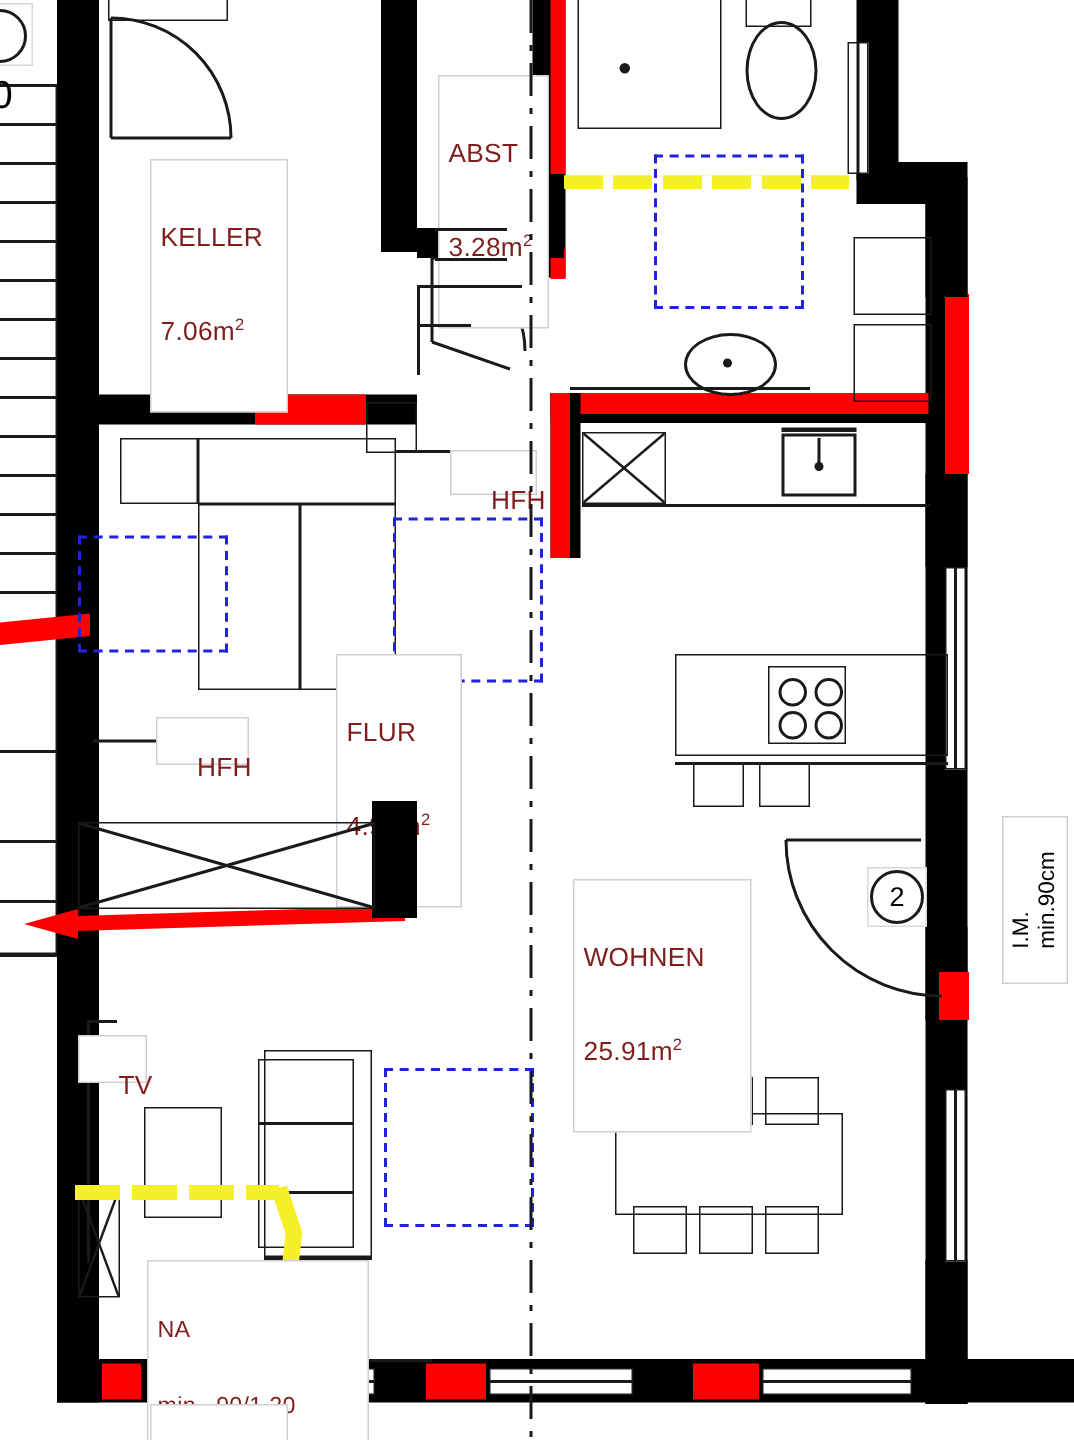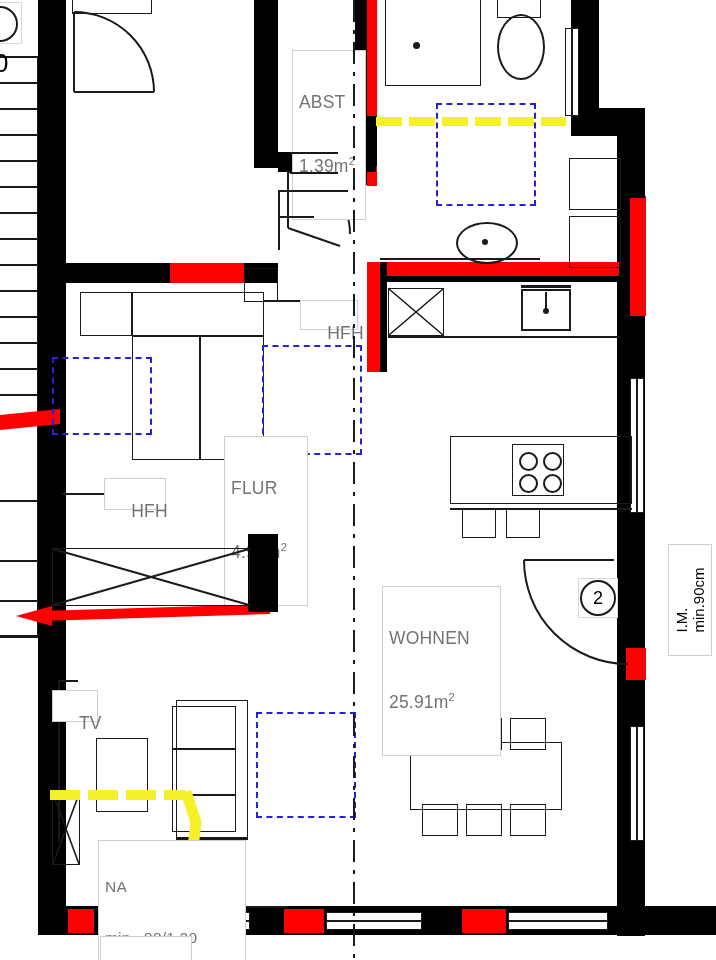--- a/index.html
+++ b/index.html
@@ -17,21 +17,21 @@
   .thin{position:absolute;border:1.6px solid #1a1a1a;box-sizing:border-box;background:transparent;}
   .thin2{position:absolute;border:2.4px solid #1a1a1a;box-sizing:border-box;background:#ffffff;}
   .hair{position:absolute;background:#1a1a1a;}
   .dash-blue{position:absolute;border:2.4px dashed #2222dd;box-sizing:border-box;background:transparent;}
 
   
   .lbl{
     position:absolute;
     border:1.4px solid #cfcfcf;
     background:#ffffff;
-    color:#737373;
+    color:#7f1d1d;
     font-size:17.5px;
     line-height:19.5px;
     padding:3px 6px 4px 6px;
     box-sizing:border-box;
     white-space:pre;
     letter-spacing:.2px;
   }
   .lbl.small{font-size:15.5px;line-height:17px;}
   .sup{font-size:11px;vertical-align:super;}
 
@@ -163,24 +163,28 @@
     <line x1="524" y1="560" x2="614" y2="560" stroke="#1a1a1a" stroke-width="2"></line>
 
     <polygon points="40,611 270,604 270,614 40,621" fill="#ff0000"></polygon>
     <polygon points="16,616 52,606 52,626" fill="#ff0000"></polygon>
 
     <polygon points="0,415 60,409 60,424 0,430" fill="#ff0000"></polygon>
   </svg>
 
   <div class="thin" style="left:72px;top:-8px;width:80px;height:22px;"></div>
 
+  <div class="lbl" style="left:100px;top:106px;width:92px;">
+    <div>KELLER</div>
+    <div><span>7.06m</span><span class="sup">2</span></div>
+  </div>
 
   <div class="lbl" style="left:292px;top:50px;width:74px;">
     <div>ABST</div>
-    <div><span>1.39m</span><span class="sup">2</span></div>
+    <div><span>3.28m</span><span class="sup">2</span></div>
   </div>
 
   <div class="hair" style="left:290px;top:152px;width:48px;height:1.6px;"></div>
   <div class="hair" style="left:290px;top:172px;width:48px;height:1.6px;"></div>
   <div class="hair" style="left:278px;top:190px;width:70px;height:1.6px;"></div>
   <div class="hair" style="left:278px;top:216px;width:36px;height:1.6px;"></div>
   <div class="hair" style="left:278px;top:190px;width:1.6px;height:60px;"></div>
 
   <div class="thin" style="left:385px;top:-6px;width:96px;height:92px;"></div>
   <div style="position:absolute;left:413px;top:42px;width:7px;height:7px;border-radius:50%;background:#1a1a1a;"></div>

